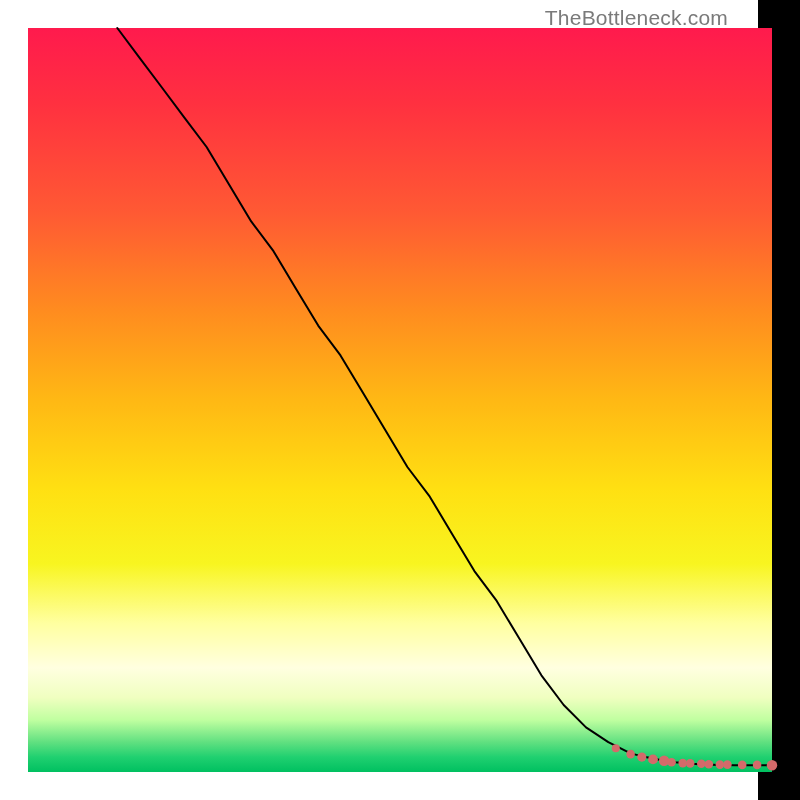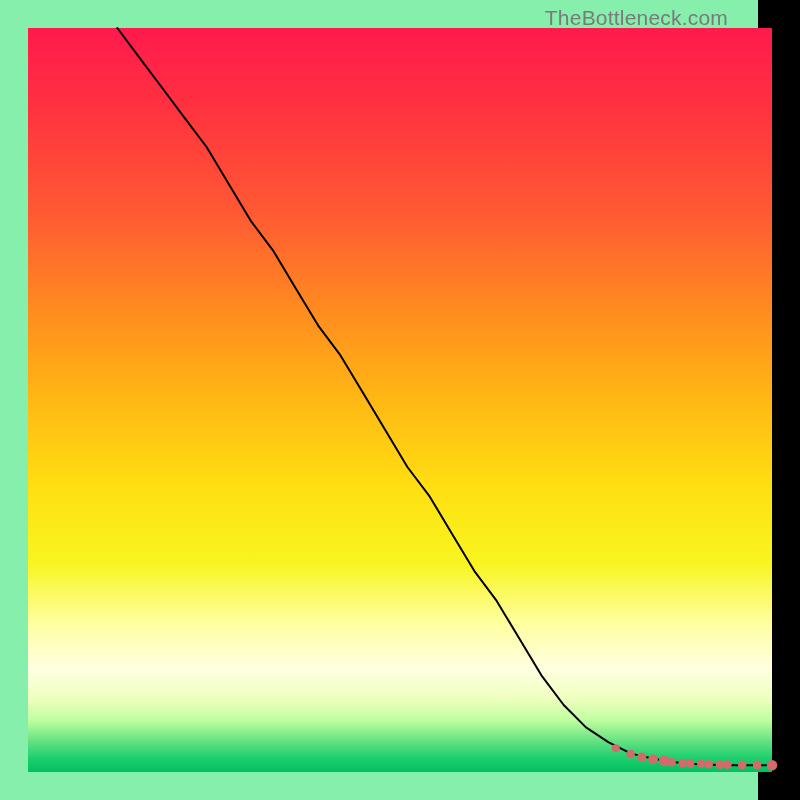--- a/index.html
+++ b/index.html
@@ -10,21 +10,21 @@
     background: #000;
     overflow: hidden;
     font-family: Arial, Helvetica, sans-serif;
   }
   .frame {
     position: absolute;
     top: 0;
     left: 0;
     width: 758px;
     height: 800px;
-    background: #86efac;
+    background: #ffffff;
     text-align: right;
   }
   .plot-area {
     position: absolute;
     top: 28px;
     left: 28px;
     width: 744px;
     height: 744px;
     
     background: linear-gradient(

